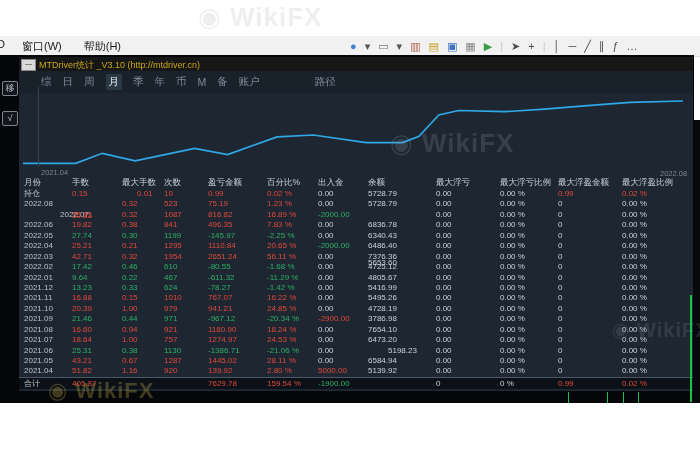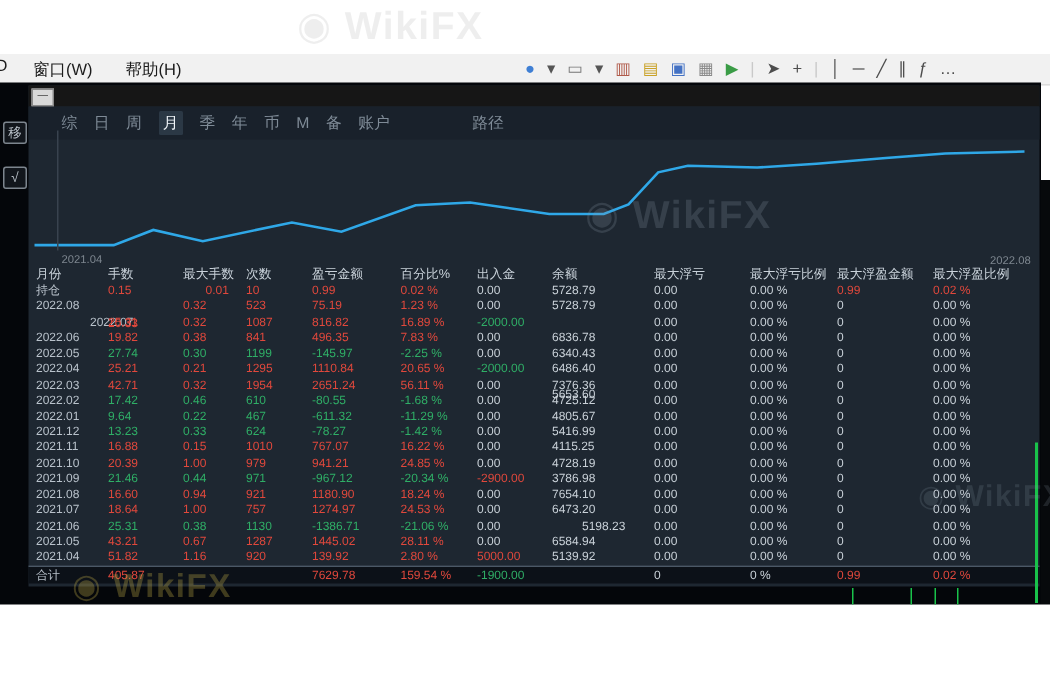--- a/index.html
+++ b/index.html
@@ -91,20 +91,21 @@
 
 <div class="mtwindow">
   <div>
       <span class="side-btn" style="top: 26px;">移</span>
       <span class="side-btn" style="top: 56px;">√</span>
     </div>
 
   <div class="panel">
     <div class="titlebar">
       <span class="min-box">—</span>
+      <span class="title-text">MTDriver统计 _V3.10 (http://mtdriver.cn)</span>
     </div>
     <div class="tabbar">
         <span class="tab">综</span>
         <span class="tab">日</span>
         <span class="tab">周</span>
         <span class="tab active">月</span>
         <span class="tab">季</span>
         <span class="tab">年</span>
         <span class="tab">币</span>
         <span class="tab">M</span>
@@ -278,21 +279,21 @@
           <span class="cell w" style="left: 603px;">0.00 %</span>
         </div>
         <div class="trow" style="top: 104.4px;">
           <span class="cell lab" style="left: 5px;">2021.11</span>
           <span class="cell r" style="left: 53px;">16.88</span>
           <span class="cell r" style="left: 103px;">0.15</span>
           <span class="cell r" style="left: 145px;">1010</span>
           <span class="cell r" style="left: 189px;">767.07</span>
           <span class="cell r" style="left: 248px;">16.22 %</span>
           <span class="cell w" style="left: 299px;">0.00</span>
-          <span class="cell w" style="left: 349px;">4115.25</span>
+          <span class="cell w" style="left: 349px;">5495.26</span>
           <span class="cell w" style="left: 417px;">0.00</span>
           <span class="cell w" style="left: 481px;">0.00 %</span>
           <span class="cell w" style="left: 539px;">0</span>
           <span class="cell w" style="left: 603px;">0.00 %</span>
         </div>
         <div class="trow" style="top: 114.84px;">
           <span class="cell lab" style="left: 5px;">2021.10</span>
           <span class="cell r" style="left: 53px;">20.39</span>
           <span class="cell r" style="left: 103px;">1.00</span>
           <span class="cell r" style="left: 145px;">979</span>

